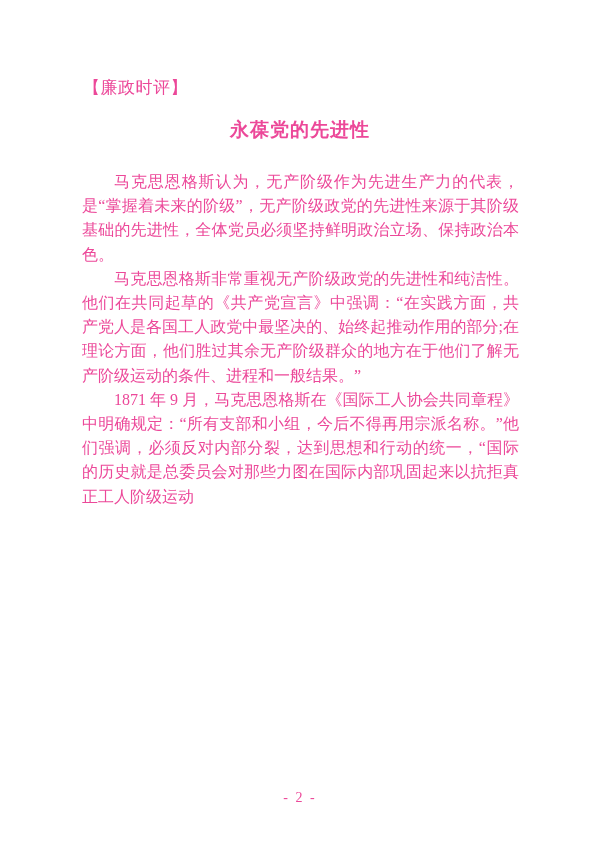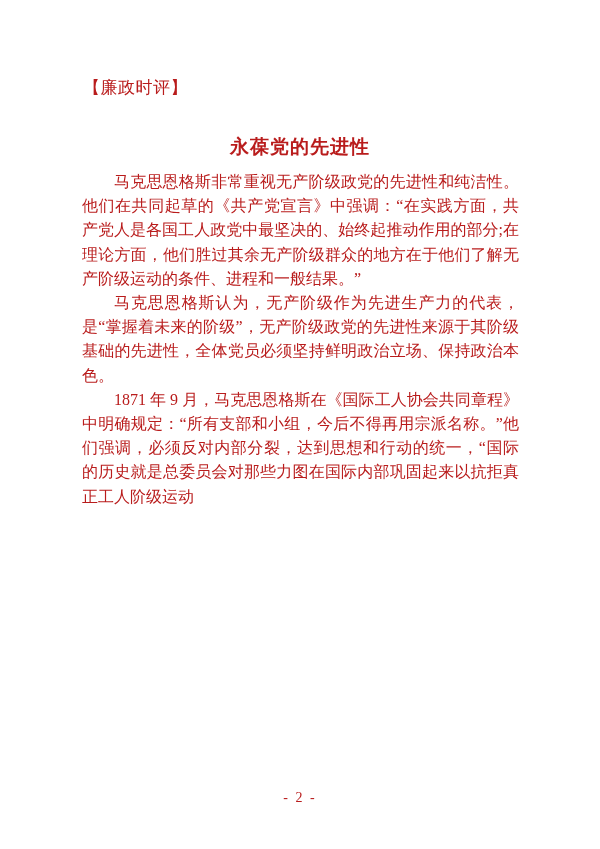--- a/index.html
+++ b/index.html
@@ -7,36 +7,36 @@
     padding: 0;
     background: #ffffff;
   }
   .page {
     position: relative;
     width: 600px;
     height: 849px;
     background: #ffffff;
     overflow: hidden;
     font-family: "Liberation Serif", "DejaVu Serif", serif;
-    color: #b91c1c;
+    color: #ec4899;
   }
   .section-label {
     position: absolute;
     left: 83px;
     top: 76px;
     font-size: 17px;
     line-height: 23px;
     letter-spacing: 0.5px;
     white-space: nowrap;
   }
   .doc-title {
     position: absolute;
     left: 0;
     right: 0;
-    top: 121px;
+    top: 104px;
     text-align: center;
     font-size: 19px;
     line-height: 25px;
     font-weight: bold;
     letter-spacing: 1px;
   }
   .content {
     position: absolute;
     left: 82px;
     top: 170px;
@@ -65,20 +65,20 @@
 </head>
 <body>
 
 <div class="page">
 
   <div class="section-label">【廉政时评】</div>
 
   <h1 class="doc-title">永葆党的先进性</h1>
 
   <div class="content">
+    <p>马克思恩格斯认为，无产阶级作为先进生产力的代表，是“掌握着未来的阶级”，无产阶级政党的先进性来源于其阶级基础的先进性，全体党员必须坚持鲜明政治立场、保持政治本色。</p>
     <p>马克思恩格斯非常重视无产阶级政党的先进性和纯洁性。他们在共同起草的《共产党宣言》中强调：“在实践方面，共产党人是各国工人政党中最坚决的、始终起推动作用的部分;在理论方面，他们胜过其余无产阶级群众的地方在于他们了解无产阶级运动的条件、进程和一般结果。”</p>
-    <p>马克思恩格斯认为，无产阶级作为先进生产力的代表，是“掌握着未来的阶级”，无产阶级政党的先进性来源于其阶级基础的先进性，全体党员必须坚持鲜明政治立场、保持政治本色。</p>
     <p>1871 年 9 月，马克思恩格斯在《国际工人协会共同章程》中明确规定：“所有支部和小组，今后不得再用宗派名称。”他们强调，必须反对内部分裂，达到思想和行动的统一，“国际的历史就是总委员会对那些力图在国际内部巩固起来以抗拒真正工人阶级运动</p>
   </div>
 
   <div class="footer">- 2 -</div>
 
 </div>
 
 </body></html>

